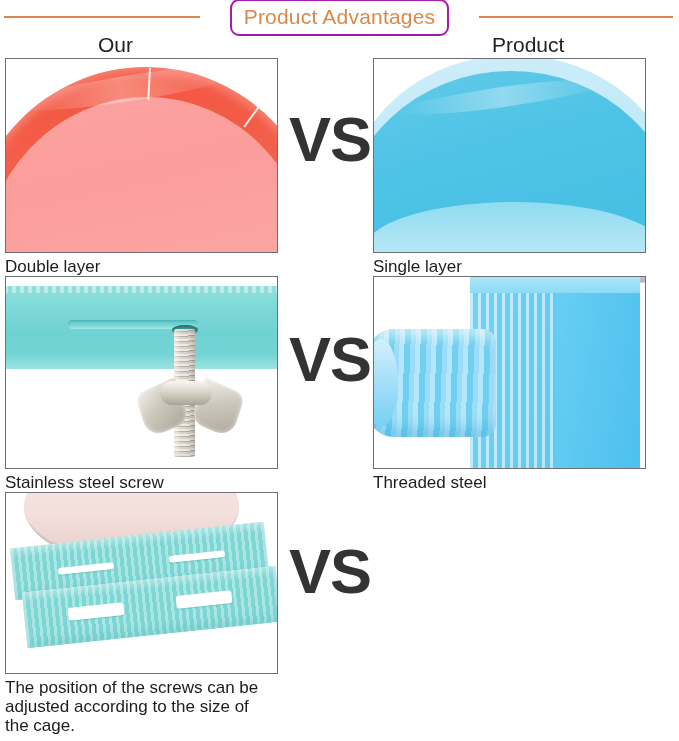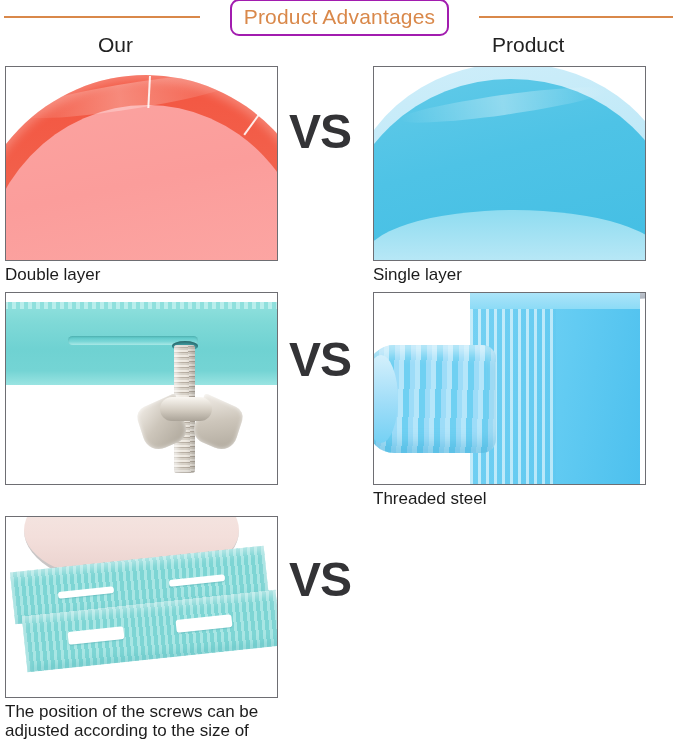--- a/index.html
+++ b/index.html
@@ -64,21 +64,20 @@
   
   .rows { position: relative; }
   .row {
     position: relative;
     display: flex;
     align-items: flex-start;
   }
   .cell {
     position: relative;
     width: 268px;
-    margin-top: 8px;
   }
   .cell.left  { margin-left: 5px; }
   .cell.right { margin-left: 100px; }
 
   .frame {
     position: relative;
     width: 271px;
     border: 1px solid #6e6e73;
     background: #ffffff;
     overflow: hidden;
@@ -94,21 +93,21 @@
     line-height: 19px;
     padding-top: 4px;
     white-space: pre-line;
   }
 
   
   .vs {
     position: absolute;
     font-family: "Liberation Sans", sans-serif;
     font-weight: bold;
-    font-size: 48px;
+    font-size: 63px;
     line-height: 1;
     color: #333336;
     letter-spacing: -1px;
     z-index: 5;
     user-select: none;
   }
   .vs.v1 { left: 289px; top: 50px; }
   .vs.v2 { left: 289px; top: 52px; }
   .vs.v3 { left: 289px; top: 48px; }
 
@@ -378,20 +377,21 @@
           <div class="teal-bar"></div>
           <div class="teal-bar-teeth"></div>
           <div class="teal-groove"></div>
           <div class="screw-hole"></div>
           <div class="screw-shaft"></div>
           <div class="wing l"></div>
           <div class="wing r"></div>
           <div class="wing-hub"></div>
         </div>
       </div>
+      <div class="caption">Stainless steel screw</div>
     </div>
 
     <div class="cell right">
       <div class="frame h2">
         <div class="photo">
           <div class="blue-strip-top"></div>
           <div class="blue-block"></div>
           <div class="blue-block-ribs"></div>
           <div class="blue-block-top"></div>
           <div class="blue-post"></div>

